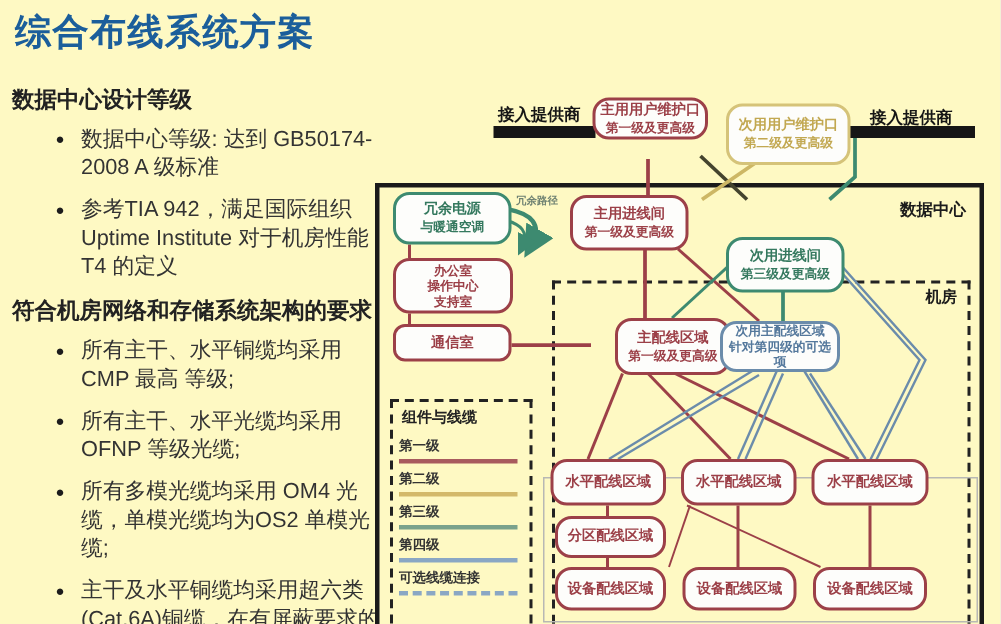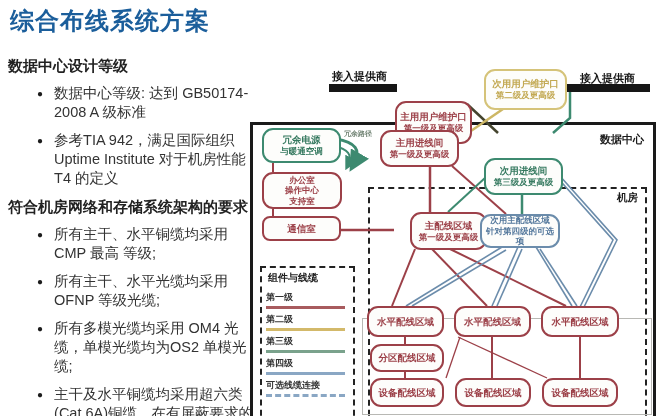--- a/index.html
+++ b/index.html
@@ -1,16 +1,16 @@
 <!DOCTYPE html>
 <html><head>
 <meta charset="utf-8">
 <style>
   html,body{margin:0;padding:0;background:#e9e9e7;font-family:"Liberation Sans",sans-serif;}
-  .slide{position:relative;width:667px;height:416px;background:#ffffff;overflow:hidden;}
+  .slide{position:relative;width:667px;height:416px;background:#fef9c3;overflow:hidden;}
 
   
   .left-panel{position:absolute;left:0;top:0;width:258px;height:416px;}
   .slide-title{position:absolute;left:10px;top:5px;font-size:24px;font-weight:bold;color:#1b5e9b;letter-spacing:1px;white-space:nowrap;}
   .content{position:absolute;left:8px;top:57px;width:246px;color:#2e2e2e;}
   .sec-heading{font-size:15px;font-weight:bold;color:#222;margin:0 0 8px 0;}
   .sec-heading.second{margin-top:10px;}
   .bullet{display:flex;margin:0 0 9px 0;font-size:14.5px;line-height:19px;color:#333;}
   .bullet .dot{flex:0 0 auto;margin:0 11px 0 29px;font-size:10px;line-height:19px;color:#1c1c1c;}
   .bullet .btxt{flex:1 1 auto;}
@@ -143,21 +143,21 @@
 
     <div class="provider" style="left:332px;top:69px;">接入提供商</div>
     <div class="bar" style="left:329px;top:84px;width:68px;"></div>
     <div class="provider" style="left:580px;top:71px;">接入提供商</div>
     <div class="bar" style="left:564px;top:84px;width:86px;"></div>
 
     <div class="corner-label lbl-datacenter">数据中心</div>
     <div class="corner-label lbl-room">机房</div>
     <div class="corner-label lbl-redundant-path">冗余路径</div>
 
-    <div class="dbox red" style="left:395px;top:65px;width:77px;height:43px;margin-top:36px;">
+    <div class="dbox red" style="left:395px;top:65px;width:77px;height:28px;">
       <span class="l1">主用用户维护口</span>
       <span class="l2">第一级及更高级</span>
     </div>
     <div class="dbox yellow" style="left:484px;top:69px;width:83px;height:41px;">
       <span class="l1">次用用户维护口</span>
       <span class="l2">第二级及更高级</span>
     </div>
     <div class="dbox red" style="left:380px;top:130px;width:79px;height:37px;">
       <span class="l1">主用进线间</span>
       <span class="l2">第一级及更高级</span>

